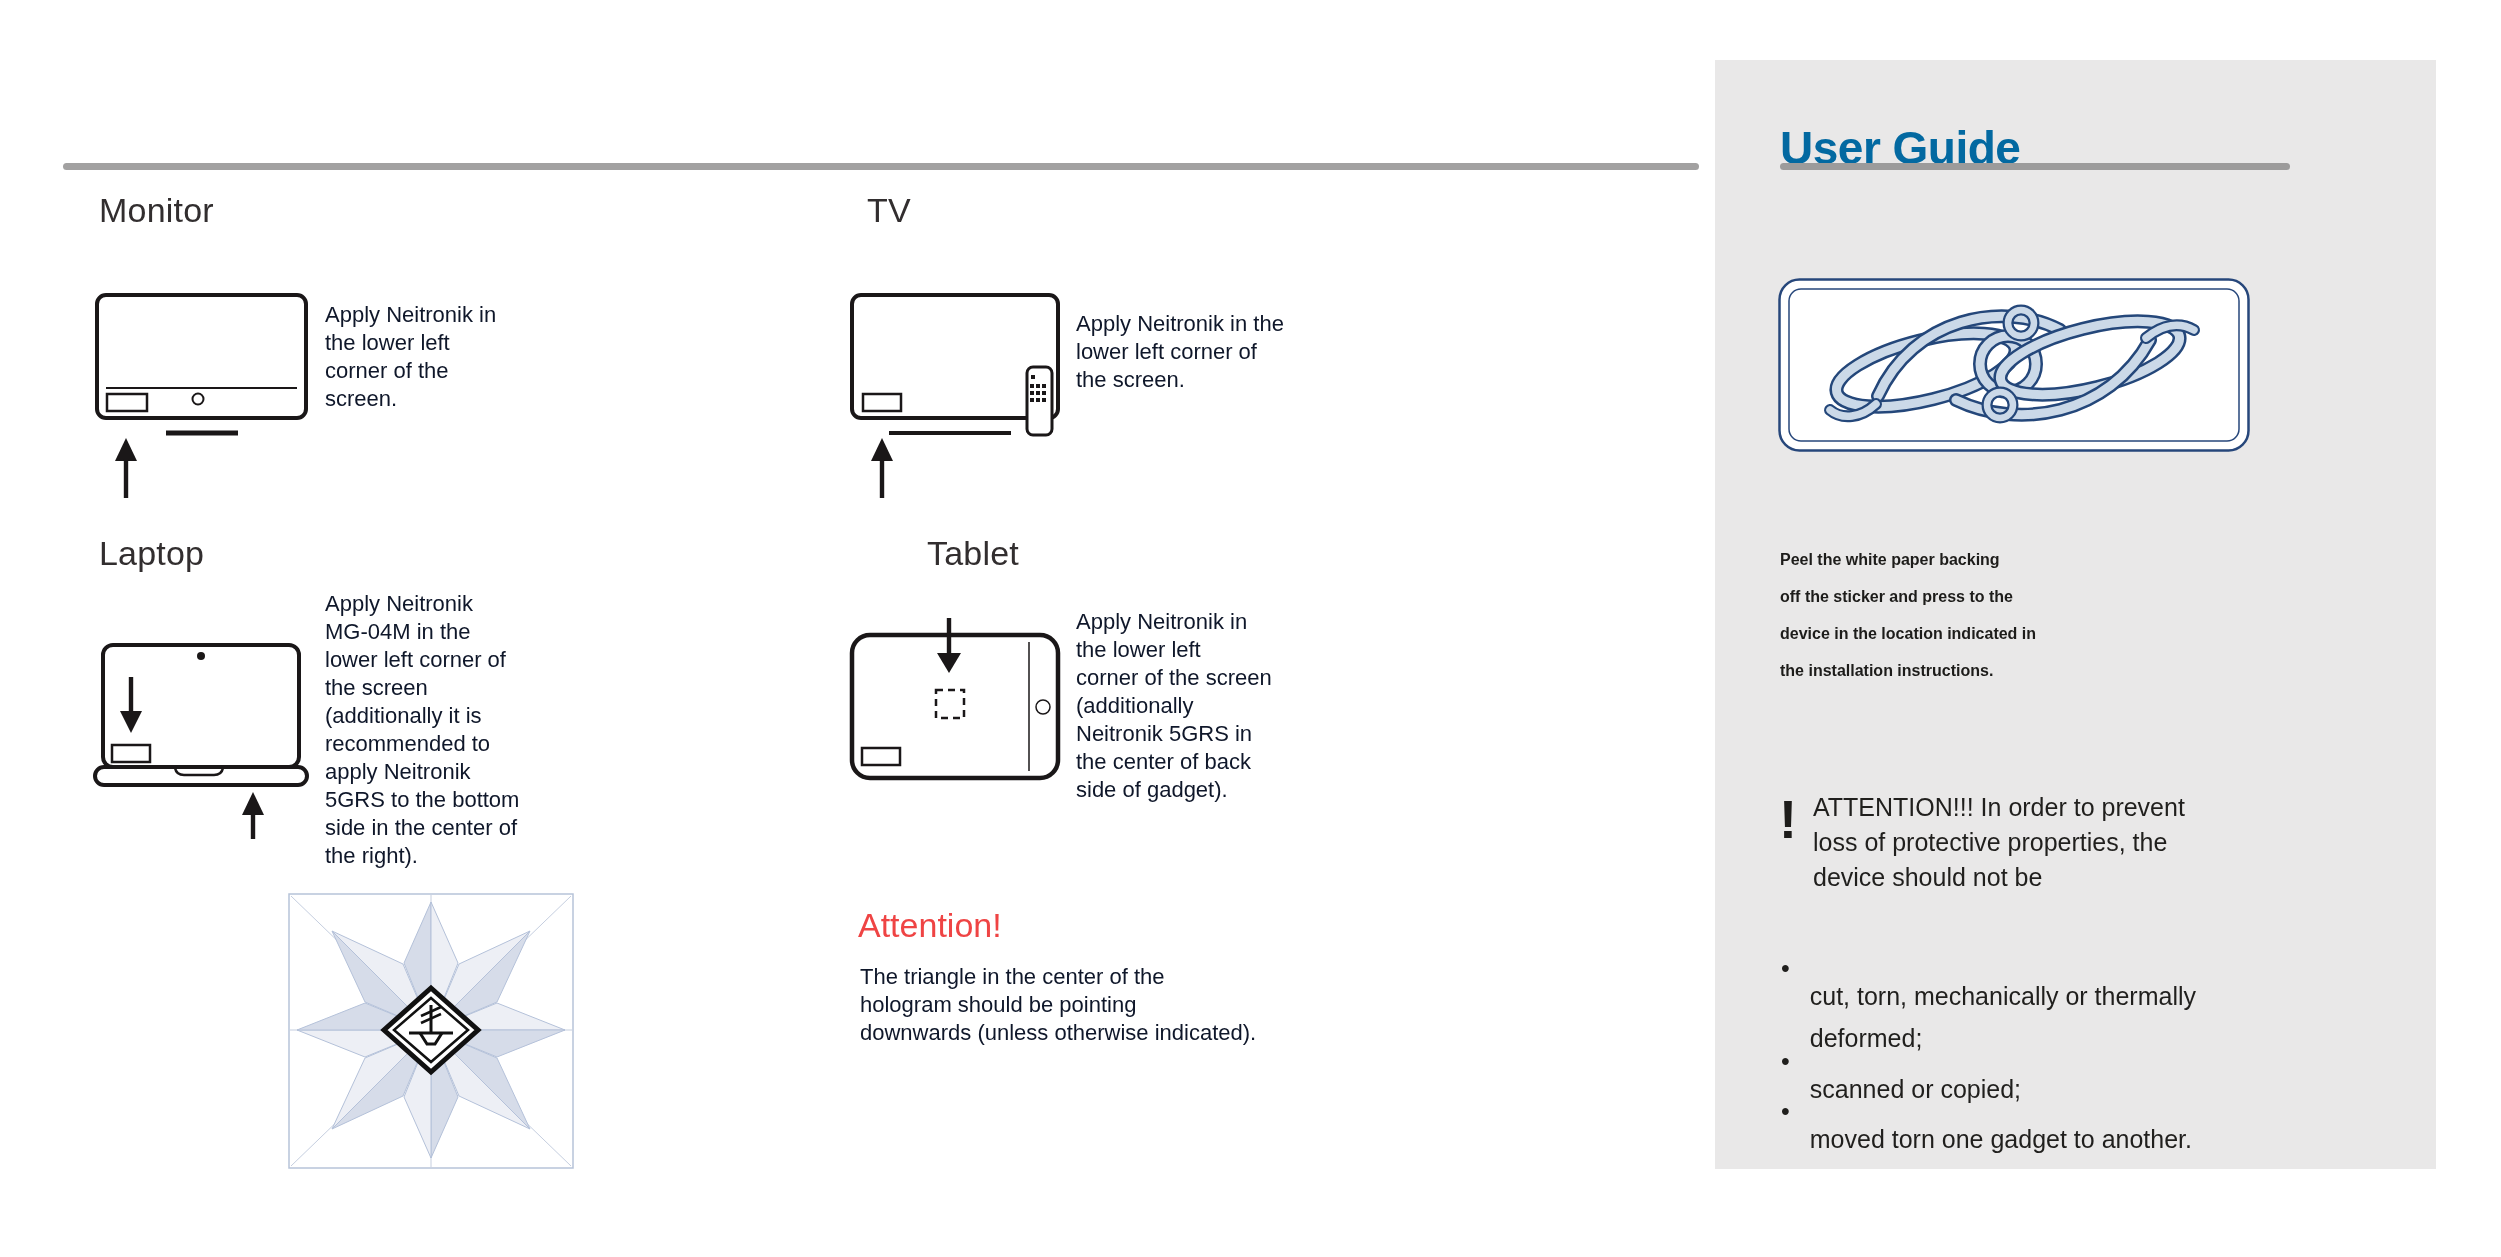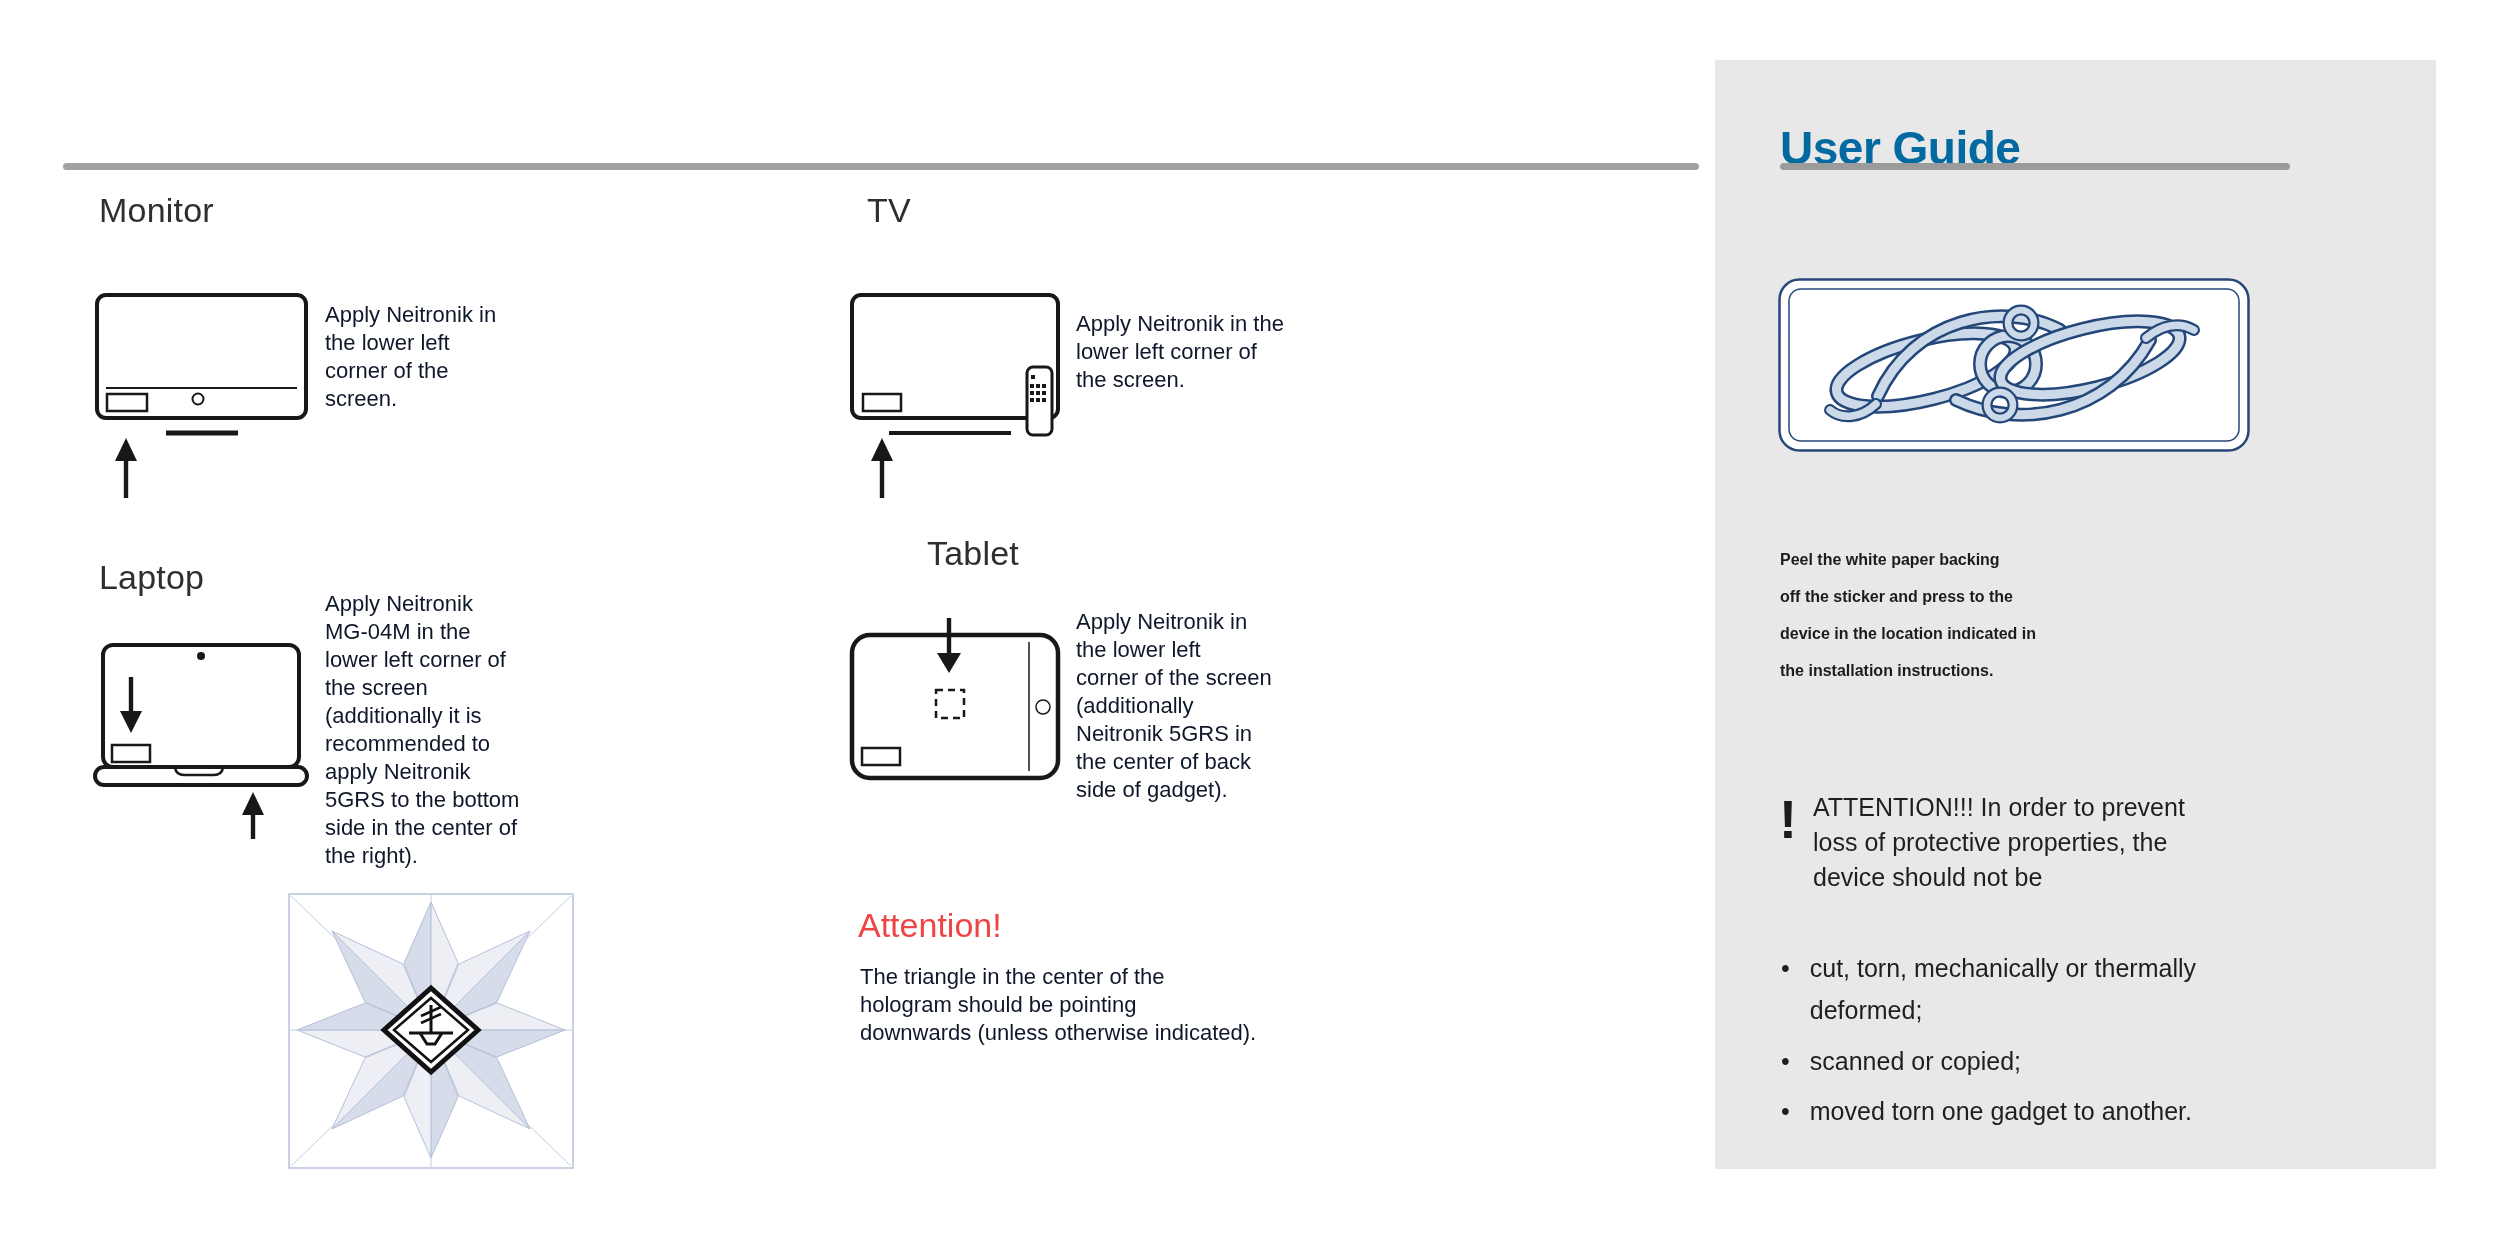--- a/index.html
+++ b/index.html
@@ -14,21 +14,21 @@
   .attn-title{font-size:34px;font-weight:400;color:#ef4444;line-height:1.05;}
   
   .panel{left:1715px;top:60px;width:721px;height:1109px;background:#e9e8e8;}
   .ug-title{left:1780px;top:103px;font-size:46px;font-weight:700;color:#0369a1;letter-spacing:-.5px;line-height:1.1;margin-top:20px;}
   .ug-rule{left:1780px;top:163px;width:510px;height:7px;background:#9c9b9b;border-radius:4px;}
   .rp-bold{left:1780px;top:541px;font-size:16px;line-height:37px;font-weight:700;color:#1d1c1a;white-space:pre-line;}
   .warn-mark{left:1779px;top:792px;font-size:54px;font-weight:700;color:#1d1c1a;line-height:1;}
   .warn-text{left:1813px;top:790px;font-size:25px;line-height:35px;color:#201f1d;white-space:pre-line;}
   .bullet-item{display:flex;gap:20px;font-size:25px;line-height:42px;color:#201f1d;}
   .bullet-item .dot{flex:0 0 auto;line-height:42px;}
-  .bullet-item .txt{white-space:pre-line;}
+  .bullet-item .txt{white-space:pre-line;margin-top:28px;}
   svg{display:block;}
 </style>
 </head>
 <body>
 
 <div class="page">
 
   <div class="abs top-rule"></div>
 
   <div class="abs h-section" style="left:99px;top:193px;">Monitor</div>
@@ -78,21 +78,21 @@
     <g fill="#1a1718" stroke="none">
       <polygon points="32,150 21,173 43,173"></polygon>
       <rect x="29.8" y="171" width="4.4" height="39"></rect>
     </g>
   </svg>
 
   <div class="abs body-sm" style="left:1076px;top:310px;">Apply Neitronik in the
 lower left corner of
 the screen.</div>
 
-  <div class="abs h-section" style="left:99px;top:560px;">Laptop</div>
+  <div class="abs h-section" style="left:99px;top:536px;">Laptop</div>
 
   <svg class="abs" style="left:92px;top:638px;" width="226" height="206" viewBox="0 0 226 206">
     <g fill="none" stroke="#1a1718">
       <rect x="11" y="7" width="196" height="122" rx="10" stroke-width="4" fill="#ffffff"></rect>
       <rect x="20" y="107" width="38" height="17" stroke-width="2.5"></rect>
       <rect x="3" y="129" width="212" height="18" rx="9" stroke-width="4" fill="#ffffff"></rect>
       <path d="M83,130 c1,5 4,7 9,7 h30 c5,0 8,-2 9,-7" stroke-width="2.5"></path>
     </g>
     <circle cx="109" cy="18" r="4" fill="#1a1718"></circle>
     <g fill="#1a1718" stroke="none">

